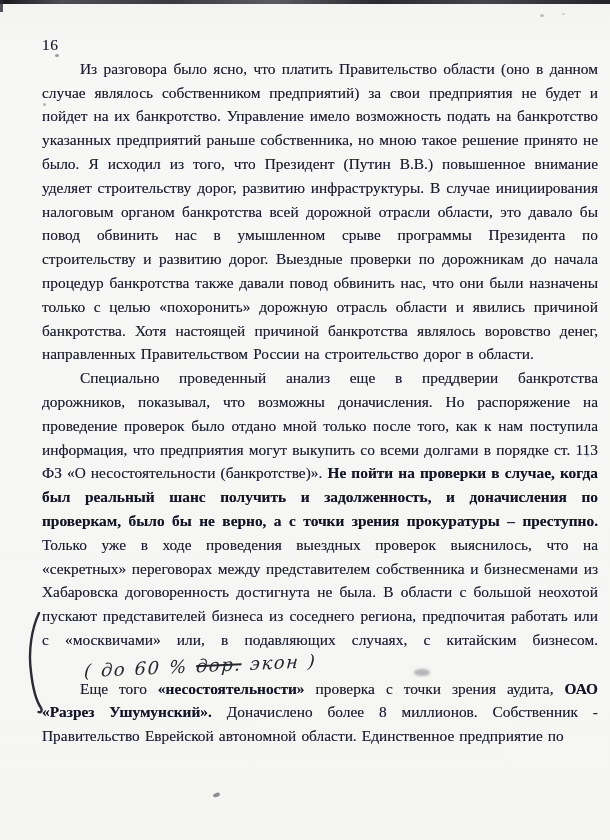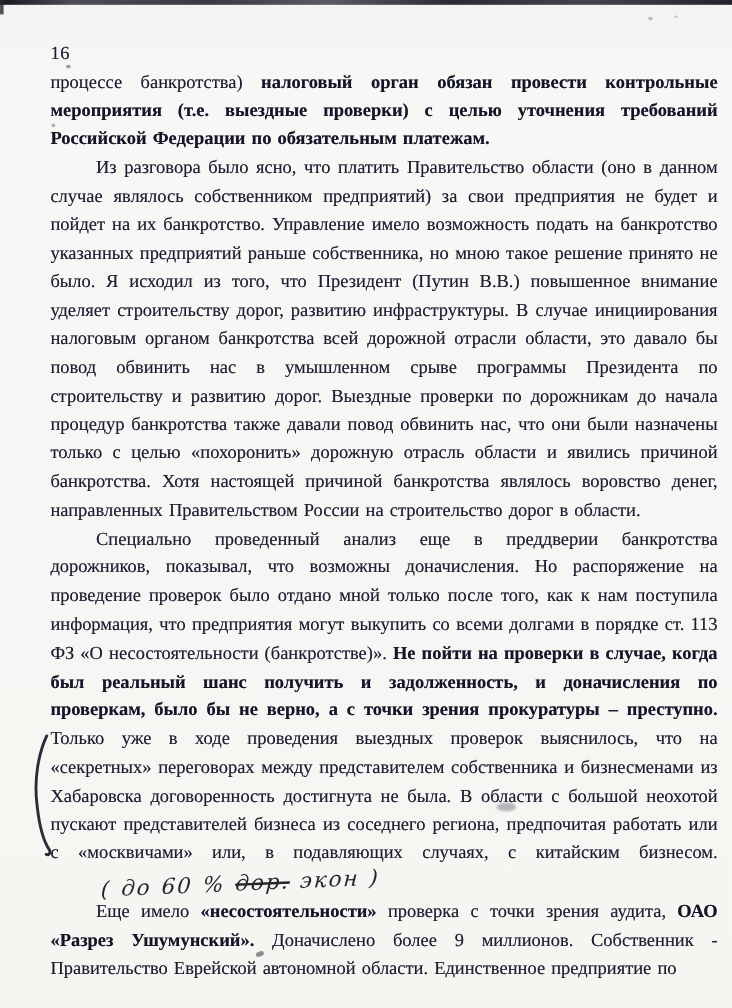--- a/index.html
+++ b/index.html
@@ -48,24 +48,23 @@
 <body>
 
 <div class="page">
 
   <div class="scan-top-edge"></div>
   <div class="scan-corner"></div>
 
   <div class="content">
     <p class="page-number">16</p>
     <div>
-        <p><span>процессе банкротства) </span><span class="b">налоговый орган обязан провести контрольные мероприятия (т.е. выездные проверки) с целью уточнения требований Российской Федерации по обязательным платежам.</span></p>
         <p class="indent"><span>Из разговора было ясно, что платить Правительство области (оно в данном случае являлось собственником предприятий) за свои предприятия не будет и пойдет на их банкротство. Управление имело возможность подать на банкротство указанных предприятий раньше собственника, но мною такое решение принято не было. Я исходил из того, что Президент (Путин В.В.) повышенное внимание уделяет строительству дорог, развитию инфраструктуры. В случае инициирования налоговым органом банкротства всей дорожной отрасли области, это давало бы повод обвинить нас в умышленном срыве программы Президента по строительству и развитию дорог. Выездные проверки по дорожникам до начала процедур банкротства также давали повод обвинить нас, что они были назначены только с целью «похоронить» дорожную отрасль области и явились причиной банкротства. Хотя настоящей причиной банкротства являлось воровство денег, направленных Правительством России на строительство дорог в области.</span></p>
         <p class="indent"><span>Специально проведенный анализ еще в преддверии банкротства дорожников, показывал, что возможны доначисления. Но распоряжение на проведение проверок было отдано мной только после того, как к нам поступила информация, что предприятия могут выкупить со всеми долгами в порядке ст. 113 ФЗ «О несостоятельности (банкротстве)». </span><span class="b">Не пойти на проверки в случае, когда был реальный шанс получить и задолженность, и доначисления по проверкам, было бы не верно, а с точки зрения прокуратуры – преступно.</span><span> Только уже в ходе проведения выездных проверок выяснилось, что на «секретных» переговорах между представителем собственника и бизнесменами из Хабаровска договоренность достигнута не была. В области с большой неохотой пускают представителей бизнеса из соседнего региона, предпочитая работать или с «москвичами» или, в подавляющих случаях, с китайским бизнесом. </span><span class="hand"><span>( до 60 % </span><span class="struck">дор.</span><span> экон )</span></span></p>
-        <p class="indent"><span>Еще имело </span><span class="b">«несостоятельности»</span><span> проверка с точки зрения аудита, </span><span class="b">ОАО «Разрез Ушумунский».</span><span> Доначислено более 9 миллионов. Собственник - Правительство Еврейской автономной области. Единственное предприятие по</span></p>
+        <p class="indent"><span>Еще того </span><span class="b">«несостоятельности»</span><span> проверка с точки зрения аудита, </span><span class="b">ОАО «Разрез Ушумунский».</span><span> Доначислено более 8 миллионов. Собственник - Правительство Еврейской автономной области. Единственное предприятие по</span></p>
       </div>
   </div>
 
   <svg class="margin-mark" viewBox="0 0 18 104">
     <path d="M13 1 C6 16 2 38 5 60 C7 78 11 90 15 96 C16.5 98.5 15 101 12.5 100" stroke="#2b2b38" stroke-width="2.4" fill="none" stroke-linecap="round"></path>
   </svg>
 
   <div class="speck s1"></div>
   <div class="speck s2"></div>
   <div class="speck s3"></div>

